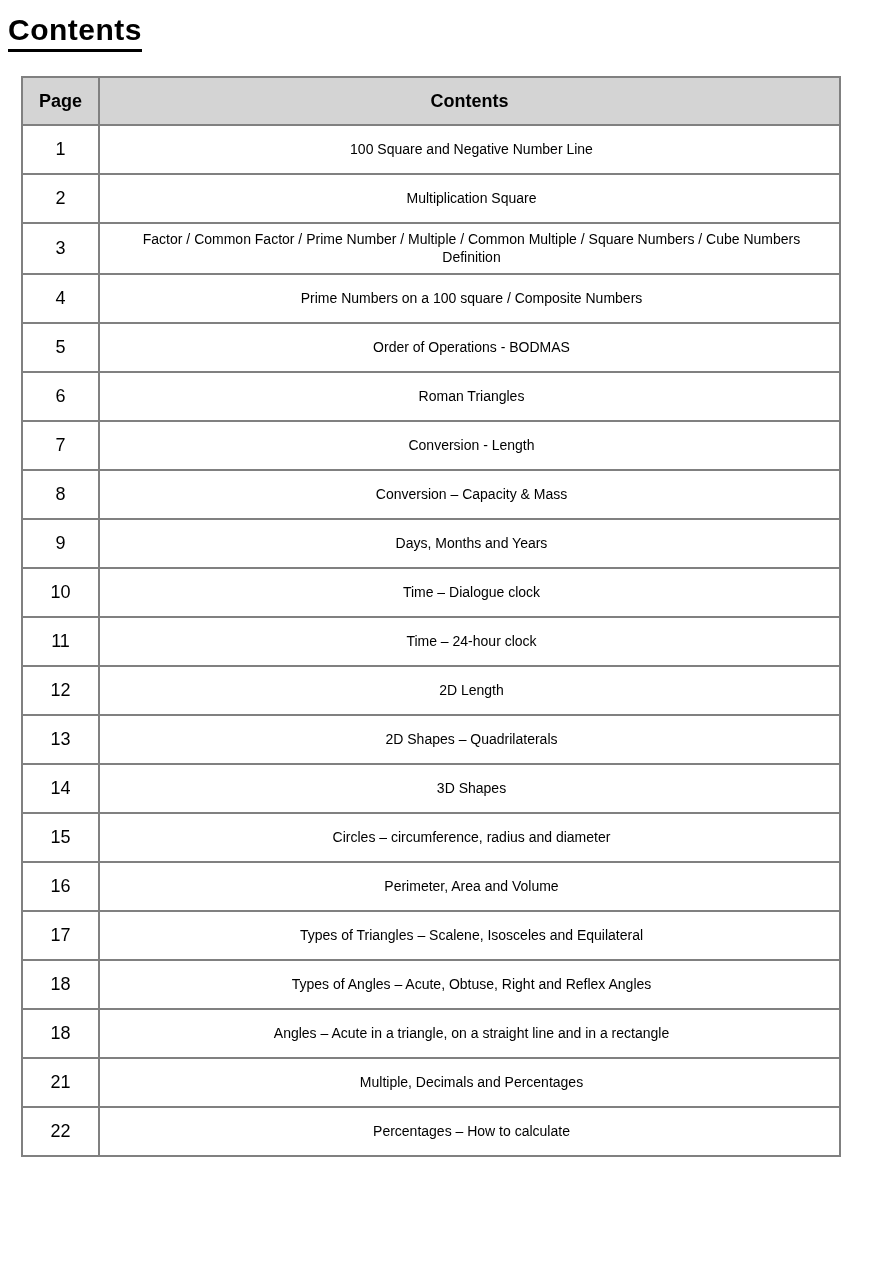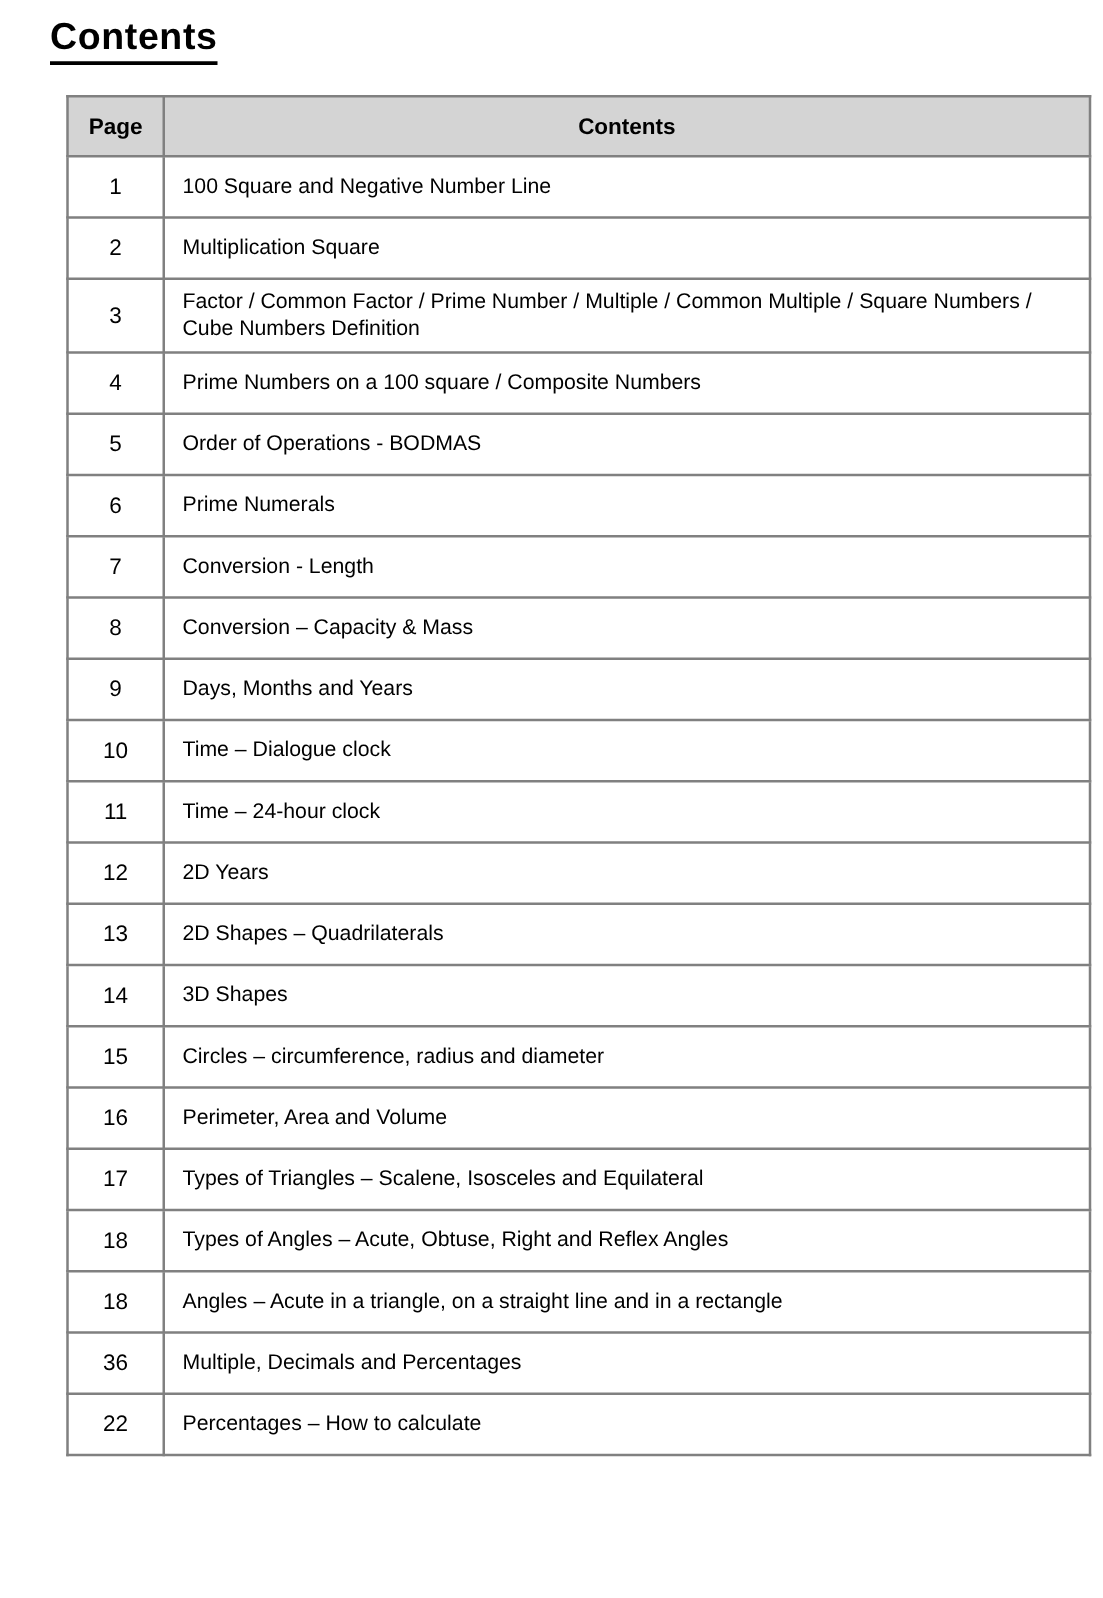--- a/index.html
+++ b/index.html
@@ -5,21 +5,21 @@
   * { box-sizing: border-box; }
   html, body { margin: 0; padding: 0; background: #ffffff; }
   body {
     font-family: "Liberation Sans", "DejaVu Sans", sans-serif;
     color: #000000;
     width: 882px;
   }
   .page {
     width: 715px;
     min-height: 1278px;
-    padding: 13px 0 0 40px;
+    padding: 13px 0 0 8px;
   }
   .doc-title {
     display: inline-block;
     margin: 0 0 24px 0;
     font-size: 30px;
     font-weight: bold;
     letter-spacing: 0.5px;
     border-bottom: 3px solid #000;
     padding-bottom: 3px;
     line-height: 1.1;
@@ -45,21 +45,22 @@
   col.page-col { width: 77px; }
   .contents-table tbody tr { height: 49px; }
   td.page-cell {
     text-align: center;
     vertical-align: middle;
     font-size: 18px;
   }
   td.contents-cell {
     vertical-align: middle;
     padding: 6px 10px 6px 14px;
-    font-size: 17px;
+    font-size: 14px;
+    text-align: center;
   }
   .cell-text {
     display: inline-block;
     max-width: 700px;
     line-height: 1.32;
   }
 </style>
 </head>
 <body>
 
@@ -111,21 +112,21 @@
         <tr>
           <td class="page-cell">5</td>
           <td class="contents-cell">
             <span class="cell-text">Order of Operations - BODMAS</span>
           </td>
         </tr>
 
         <tr>
           <td class="page-cell">6</td>
           <td class="contents-cell">
-            <span class="cell-text">Prime Numerals</span>
+            <span class="cell-text">Roman Triangles</span>
           </td>
         </tr>
 
         <tr>
           <td class="page-cell">7</td>
           <td class="contents-cell">
             <span class="cell-text">Conversion - Length</span>
           </td>
         </tr>
 
@@ -153,21 +154,21 @@
         <tr>
           <td class="page-cell">11</td>
           <td class="contents-cell">
             <span class="cell-text">Time – 24-hour clock</span>
           </td>
         </tr>
 
         <tr>
           <td class="page-cell">12</td>
           <td class="contents-cell">
-            <span class="cell-text">2D Years</span>
+            <span class="cell-text">2D Length</span>
           </td>
         </tr>
 
         <tr>
           <td class="page-cell">13</td>
           <td class="contents-cell">
             <span class="cell-text">2D Shapes – Quadrilaterals</span>
           </td>
         </tr>
 
@@ -208,21 +209,21 @@
 
         <tr>
           <td class="page-cell">18</td>
           <td class="contents-cell">
             <span class="cell-text">Angles – Acute in a triangle, on a straight line and in a rectangle</span>
           </td>
         </tr>
 
 
         <tr>
-          <td class="page-cell">36</td>
+          <td class="page-cell">21</td>
           <td class="contents-cell">
             <span class="cell-text">Multiple, Decimals and Percentages</span>
           </td>
         </tr>
 
         <tr>
           <td class="page-cell">22</td>
           <td class="contents-cell">
             <span class="cell-text">Percentages – How to calculate</span>
           </td>

